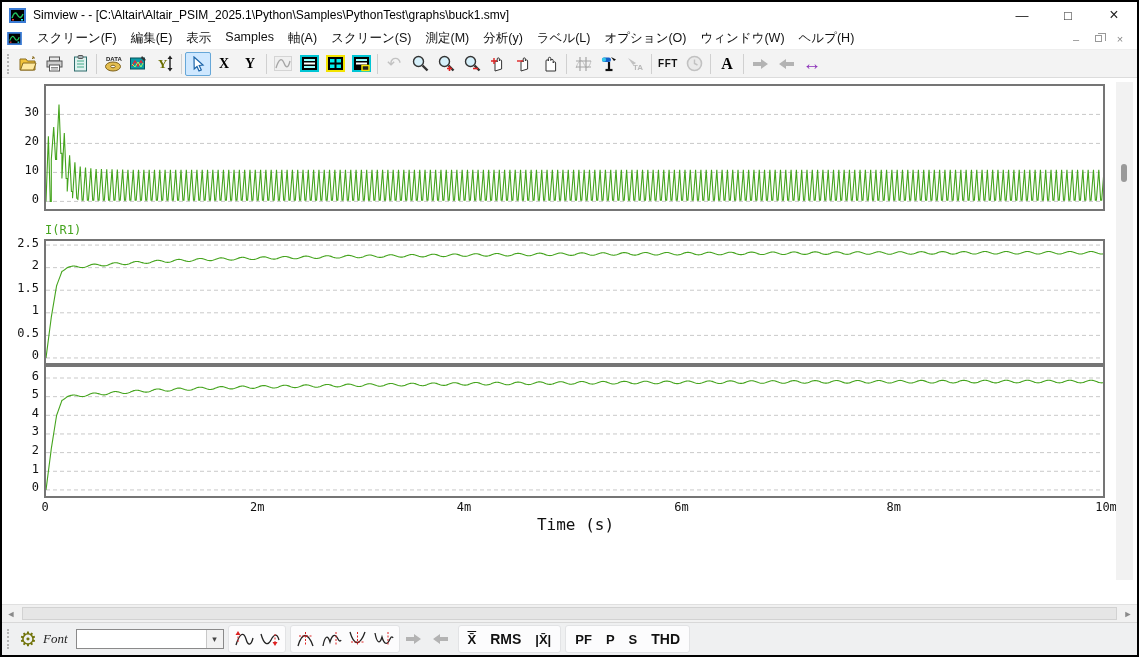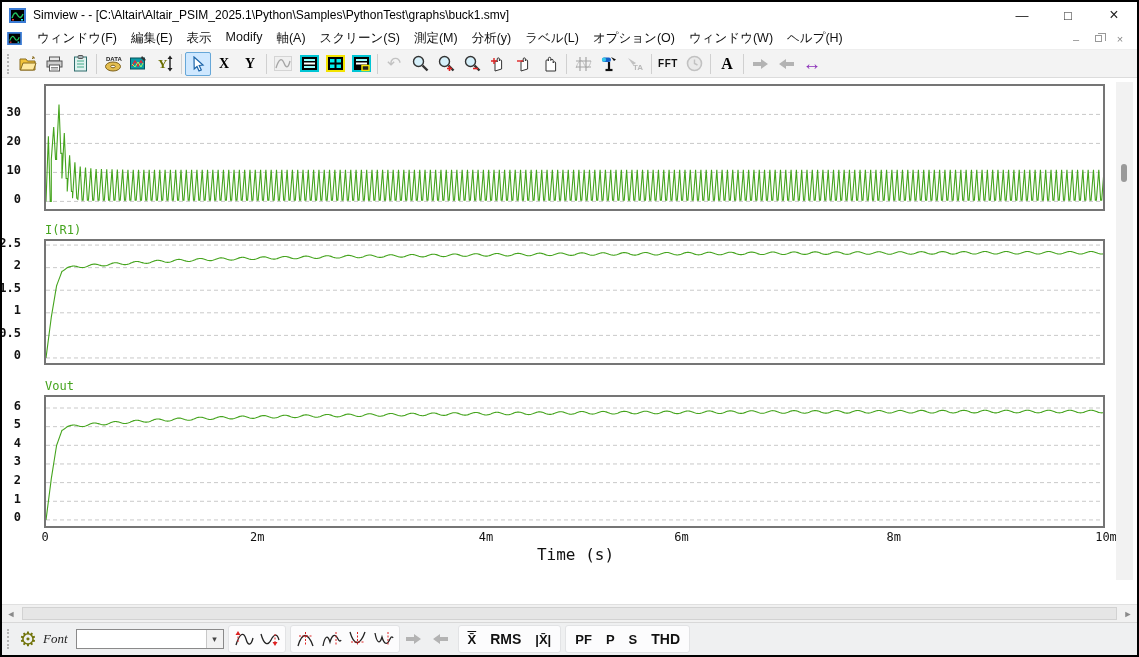--- a/index.html
+++ b/index.html
@@ -32,21 +32,21 @@
   .sep { width:1px; height:20px; background:#d0d0d0; margin:0 3px; }
   .glyph-purple { color:#8b2fb8; font-weight:bold; font-size:19px; }
   .glyph-gray { color:#9a9a9a; font-size:17px; }
   .fft { font-size:10px; font-weight:bold; letter-spacing:.5px; color:#111; }
 
   
   .chartarea { flex:1 1 auto; background:#fff; position:relative; overflow:hidden; padding-top:6px; }
   .plot-title { font-family:"DejaVu Sans Mono", monospace; font-size:12px; margin:0 0 2px 43px; }
   .plot-row { display:flex; margin-left:0; }
   .gutter { width:42px; position:relative; flex:0 0 42px; }
-  .ylab { position:absolute; right:23px; height:13px; line-height:13px; font-family:"DejaVu Sans Mono", monospace; font-size:12px; color:#111;font-weight:bold; }
+  .ylab { position:absolute; right:5px; height:13px; line-height:13px; font-family:"DejaVu Sans Mono", monospace; font-size:12px; color:#111; }
   .plotbox { border:2px solid #757575; background:#fff; }
   .xticks { position:relative; height:14px; margin-left:43px; width:1061px; }
   .xtick { position:absolute; transform:translateX(-50%); font-family:"DejaVu Sans Mono", monospace; font-size:12px; color:#111; top:2px; }
   .xlabel { text-align:center; width:1061px; margin-left:43px; font-family:"DejaVu Sans Mono", monospace; font-size:16px; color:#111; margin-top:3px; }
   .vscroll { position:absolute; top:4px; right:4px; width:17px; height:498px; background:#f2f2f2; }
   .vthumb { position:absolute; left:5px; top:82px; width:6px; height:18px; background:#9a9a9a; border-radius:3px; }
 
   
   .hscroll { height:18px; flex:0 0 18px; background:#f1f1f1; border-top:1px solid #e0e0e0; display:flex; align-items:center; }
   .harrow { width:18px; text-align:center; color:#8a8a8a; font-size:9px; line-height:18px; }
@@ -92,24 +92,24 @@
 
   <div class="menubar">
     <svg class="appicon" viewBox="0 0 17 15">
       <rect x="0" y="0" width="17" height="15" fill="#3a7bd5"></rect>
       <rect x="2" y="2" width="13" height="11" fill="#000"></rect>
       <path d="M3 10 C5 4,7 4,8.5 7 S12 11,14 6" stroke="#22c35e" stroke-width="1.4" fill="none"></path>
       <rect x="3" y="11" width="2" height="1.5" fill="#e33"></rect>
         <rect x="12" y="11" width="2" height="1.5" fill="#2ee"></rect>
     </svg>
     <div id="menus" style="display:flex">
-        <span class="menu-item">ウィンドウ(F)</span>
+        <span class="menu-item">スクリーン(F)</span>
         <span class="menu-item">編集(E)</span>
         <span class="menu-item">表示</span>
-        <span class="menu-item">Modify</span>
+        <span class="menu-item">Samples</span>
         <span class="menu-item">軸(A)</span>
         <span class="menu-item">スクリーン(S)</span>
         <span class="menu-item">測定(M)</span>
         <span class="menu-item">分析(y)</span>
         <span class="menu-item">ラベル(L)</span>
         <span class="menu-item">オプション(O)</span>
         <span class="menu-item">ウィンドウ(W)</span>
         <span class="menu-item">ヘルプ(H)</span>
       </div>
     <div class="mdi-ctrls">
@@ -343,21 +343,20 @@
           <svg width="1061" height="126" class="plotbox">
             <line x1="0" x2="1061" y1="116.96774193548387" y2="116.96774193548387" stroke="#c9c9c9" stroke-dasharray="4 3"></line>
             <line x1="0" x2="1061" y1="94.38709677419355" y2="94.38709677419355" stroke="#c9c9c9" stroke-dasharray="4 3"></line>
             <line x1="0" x2="1061" y1="71.80645161290323" y2="71.80645161290323" stroke="#c9c9c9" stroke-dasharray="4 3"></line>
             <line x1="0" x2="1061" y1="49.225806451612904" y2="49.225806451612904" stroke="#c9c9c9" stroke-dasharray="4 3"></line>
             <line x1="0" x2="1061" y1="26.64516129032258" y2="26.64516129032258" stroke="#c9c9c9" stroke-dasharray="4 3"></line>
             <line x1="0" x2="1061" y1="4.0645161290322545" y2="4.0645161290322545" stroke="#c9c9c9" stroke-dasharray="4 3"></line>
             <polyline points="0.00,116.97 0.76,111.15 1.52,105.33 2.27,99.49 3.03,93.65 3.79,87.80 4.55,81.95 5.30,76.11 6.06,71.57 6.82,67.05 7.58,62.54 8.34,58.05 9.09,53.59 9.85,49.14 10.61,44.71 11.37,42.68 12.13,40.66 12.88,38.64 13.64,36.62 14.40,34.58 15.16,32.52 15.91,30.44 16.67,30.00 17.43,29.53 18.19,29.02 18.95,28.47 19.70,27.89 20.46,27.28 21.22,26.65 21.98,26.39 22.74,26.12 23.49,25.87 24.25,25.63 25.01,25.43 25.77,25.26 26.53,25.14 27.28,25.07 28.04,25.06 28.80,25.11 29.56,25.20 30.31,25.35 31.07,25.53 31.83,25.74 32.59,25.96 33.35,26.16 34.10,26.34 34.86,26.47 35.62,26.56 36.38,26.59 37.13,26.55 37.89,26.46 38.65,26.30 39.41,26.09 40.17,25.82 40.92,25.52 41.68,25.18 42.44,24.84 43.20,24.49 43.96,24.16 44.71,23.86 45.47,23.59 46.23,23.38 46.99,23.22 47.74,23.12 48.50,23.09 49.26,23.12 50.02,23.20 50.78,23.34 51.53,23.52 52.29,23.72 53.05,23.94 53.81,24.17 54.57,24.39 55.32,24.59 56.08,24.74 56.84,24.85 57.60,24.90 58.35,24.88 59.11,24.81 59.87,24.67 60.63,24.47 61.39,24.23 62.14,23.94 62.90,23.63 63.66,23.30 64.42,22.98 65.18,22.66 65.93,22.38 66.69,22.13 67.45,21.94 68.21,21.80 68.97,21.72 69.72,21.71 70.48,21.76 71.24,21.86 72.00,22.02 72.75,22.21 73.51,22.43 74.27,22.67 75.03,22.91 75.79,23.13 76.54,23.32 77.30,23.48 78.06,23.58 78.82,23.63 79.58,23.62 80.33,23.54 81.09,23.40 81.85,23.21 82.61,22.96 83.36,22.68 84.12,22.37 84.88,22.04 85.64,21.71 86.40,21.40 87.15,21.11 87.91,20.87 88.67,20.67 89.43,20.53 90.18,20.46 90.94,20.44 91.70,20.49 92.46,20.60 93.22,20.75 93.97,20.95 94.73,21.17 95.49,21.41 96.25,21.64 97.01,21.86 97.76,22.06 98.52,22.21 99.28,22.32 100.04,22.37 100.80,22.35 101.55,22.28 102.31,22.14 103.07,21.94 103.83,21.70 104.58,21.41 105.34,21.10 106.10,20.77 106.86,20.46 107.62,20.16 108.37,19.89 109.13,19.66 109.89,19.47 110.65,19.35 111.41,19.28 112.16,19.28 112.92,19.34 113.68,19.46 114.44,19.63 115.19,19.84 115.95,20.07 116.71,20.32 117.47,20.57 118.23,20.81 118.98,21.01 119.74,21.18 120.50,21.30 121.26,21.36 122.01,21.36 122.77,21.30 123.53,21.17 124.29,20.99 125.05,20.76 125.80,20.48 126.56,20.18 127.32,19.87 128.08,19.56 128.84,19.26 129.59,18.99 130.35,18.75 131.11,18.57 131.87,18.44 132.63,18.38 133.38,18.38 134.14,18.44 134.90,18.56 135.66,18.73 136.41,18.94 137.17,19.17 137.93,19.42 138.69,19.67 139.45,19.90 140.20,20.11 140.96,20.28 141.72,20.40 142.48,20.46 143.24,20.46 143.99,20.39 144.75,20.27 145.51,20.09 146.27,19.85 147.02,19.58 147.78,19.28 148.54,18.97 149.30,18.65 150.06,18.35 150.81,18.08 151.57,17.85 152.33,17.67 153.09,17.54 153.85,17.48 154.60,17.48 155.36,17.54 156.12,17.66 156.88,17.82 157.63,18.03 158.39,18.27 159.15,18.52 159.91,18.78 160.67,19.03 161.42,19.25 162.18,19.43 162.94,19.56 163.70,19.63 164.46,19.65 165.21,19.59 165.97,19.48 166.73,19.31 167.49,19.09 168.24,18.83 169.00,18.55 169.76,18.25 170.52,17.94 171.28,17.66 172.03,17.40 172.79,17.18 173.55,17.01 174.31,16.90 175.06,16.85 175.82,16.86 176.58,16.93 177.34,17.06 178.10,17.24 178.85,17.46 179.61,17.71 180.37,17.97 181.13,18.24 181.89,18.48 182.64,18.70 183.40,18.89 184.16,19.02 184.92,19.09 185.67,19.10 186.43,19.05 187.19,18.94 187.95,18.77 188.71,18.55 189.46,18.29 190.22,18.00 190.98,17.70 191.74,17.40 192.50,17.12 193.25,16.86 194.01,16.64 194.77,16.47 195.53,16.35 196.28,16.30 197.04,16.32 197.80,16.39 198.56,16.52 199.32,16.70 200.07,16.92 200.83,17.17 201.59,17.43 202.35,17.69 203.11,17.94 203.86,18.16 204.62,18.34 205.38,18.47 206.14,18.55 206.89,18.56 207.65,18.51 208.41,18.40 209.17,18.23 209.93,18.01 210.68,17.75 211.44,17.46 212.20,17.16 212.96,16.87 213.72,16.59 214.47,16.33 215.23,16.12 215.99,15.96 216.75,15.85 217.51,15.81 218.26,15.83 219.02,15.91 219.78,16.04 220.54,16.23 221.29,16.46 222.05,16.71 222.81,16.98 223.57,17.25 224.33,17.50 225.08,17.73 225.84,17.92 226.60,18.06 227.36,18.14 228.12,18.15 228.87,18.11 229.63,18.00 230.39,17.84 231.15,17.63 231.90,17.37 232.66,17.09 233.42,16.80 234.18,16.51 234.94,16.23 235.69,15.97 236.45,15.76 237.21,15.60 237.97,15.49 238.72,15.45 239.48,15.46 240.24,15.54 241.00,15.68 241.76,15.87 242.51,16.10 243.27,16.35 244.03,16.62 244.79,16.89 245.55,17.14 246.30,17.37 247.06,17.56 247.82,17.69 248.58,17.77 249.34,17.79 250.09,17.75 250.85,17.64 251.61,17.48 252.37,17.27 253.12,17.01 253.88,16.73 254.64,16.44 255.40,16.14 256.16,15.86 256.91,15.61 257.67,15.40 258.43,15.23 259.19,15.13 259.94,15.08 260.70,15.10 261.46,15.18 262.22,15.32 262.98,15.51 263.73,15.74 264.49,15.99 265.25,16.26 266.01,16.53 266.77,16.78 267.52,17.01 268.28,17.20 269.04,17.33 269.80,17.41 270.56,17.43 271.31,17.39 272.07,17.28 272.83,17.12 273.59,16.90 274.34,16.65 275.10,16.37 275.86,16.08 276.62,15.78 277.38,15.50 278.13,15.25 278.89,15.04 279.65,14.87 280.41,14.77 281.17,14.72 281.92,14.74 282.68,14.82 283.44,14.96 284.20,15.15 284.95,15.37 285.71,15.63 286.47,15.90 287.23,16.17 287.99,16.42 288.74,16.65 289.50,16.83 290.26,16.97 291.02,17.05 291.78,17.07 292.53,17.03 293.29,16.92 294.05,16.76 294.81,16.54 295.56,16.29 296.32,16.01 297.08,15.72 297.84,15.42 298.60,15.14 299.35,14.89 300.11,14.68 300.87,14.51 301.63,14.41 302.39,14.36 303.14,14.38 303.90,14.46 304.66,14.60 305.42,14.79 306.17,15.01 306.93,15.27 307.69,15.54 308.45,15.80 309.21,16.06 309.96,16.29 310.72,16.47 311.48,16.61 312.24,16.69 313.00,16.71 313.75,16.67 314.51,16.56 315.27,16.40 316.03,16.18 316.78,15.93 317.54,15.65 318.30,15.35 319.06,15.06 319.82,14.79 320.57,14.54 321.33,14.33 322.09,14.17 322.85,14.06 323.61,14.02 324.36,14.04 325.12,14.13 325.88,14.27 326.64,14.46 327.39,14.69 328.15,14.95 328.91,15.22 329.67,15.49 330.43,15.75 331.18,15.98 331.94,16.17 332.70,16.31 333.46,16.39 334.21,16.42 334.97,16.37 335.73,16.27 336.49,16.11 337.25,15.90 338.00,15.65 338.76,15.37 339.52,15.08 340.28,14.79 341.04,14.52 341.79,14.27 342.55,14.06 343.31,13.90 344.07,13.79 344.82,13.75 345.58,13.77 346.34,13.86 347.10,14.00 347.86,14.19 348.61,14.42 349.37,14.68 350.13,14.95 350.89,15.22 351.65,15.48 352.40,15.71 353.16,15.90 353.92,16.04 354.68,16.12 355.44,16.15 356.19,16.10 356.95,16.00 357.71,15.84 358.47,15.63 359.22,15.38 359.98,15.10 360.74,14.81 361.50,14.52 362.26,14.24 363.01,14.00 363.77,13.79 364.53,13.63 365.29,13.52 366.04,13.48 366.80,13.50 367.56,13.59 368.32,13.73 369.08,13.92 369.83,14.15 370.59,14.41 371.35,14.68 372.11,14.95 372.87,15.21 373.62,15.44 374.38,15.63 375.14,15.77 375.90,15.85 376.65,15.87 377.41,15.83 378.17,15.73 378.93,15.57 379.69,15.36 380.44,15.11 381.20,14.83 381.96,14.54 382.72,14.25 383.48,13.97 384.23,13.72 384.99,13.51 385.75,13.35 386.51,13.25 387.26,13.21 388.02,13.23 388.78,13.32 389.54,13.46 390.30,13.65 391.05,13.88 391.81,14.13 392.57,14.41 393.33,14.68 394.09,14.94 394.84,15.17 395.60,15.36 396.36,15.50 397.12,15.58 397.88,15.60 398.63,15.56 399.39,15.46 400.15,15.30 400.91,15.09 401.66,14.84 402.42,14.56 403.18,14.27 403.94,13.98 404.70,13.70 405.45,13.45 406.21,13.24 406.97,13.08 407.73,12.98 408.48,12.94 409.24,12.96 410.00,13.04 410.76,13.19 411.52,13.38 412.27,13.61 413.03,13.86 413.79,14.14 414.55,14.41 415.31,14.66 416.06,14.89 416.82,15.09 417.58,15.23 418.34,15.31 419.10,15.33 419.85,15.29 420.61,15.19 421.37,15.03 422.13,14.82 422.88,14.57 423.64,14.29 424.40,14.00 425.16,13.71 425.92,13.44 426.67,13.19 427.43,12.99 428.19,12.83 428.95,12.73 429.70,12.69 430.46,12.72 431.22,12.80 431.98,12.95 432.74,13.14 433.49,13.37 434.25,13.63 435.01,13.91 435.77,14.18 436.53,14.45 437.28,14.68 438.04,14.87 438.80,15.02 439.56,15.10 440.31,15.13 441.07,15.09 441.83,14.99 442.59,14.83 443.35,14.63 444.10,14.38 444.86,14.11 445.62,13.82 446.38,13.53 447.14,13.26 447.89,13.01 448.65,12.80 449.41,12.65 450.17,12.55 450.93,12.51 451.68,12.53 452.44,12.62 453.20,12.77 453.96,12.96 454.71,13.19 455.47,13.45 456.23,13.73 456.99,14.00 457.75,14.26 458.50,14.50 459.26,14.69 460.02,14.84 460.78,14.92 461.53,14.95 462.29,14.91 463.05,14.81 463.81,14.65 464.57,14.45 465.32,14.20 466.08,13.93 466.84,13.64 467.60,13.35 468.36,13.08 469.11,12.83 469.87,12.62 470.63,12.47 471.39,12.37 472.14,12.33 472.90,12.35 473.66,12.44 474.42,12.59 475.18,12.78 475.93,13.01 476.69,13.27 477.45,13.55 478.21,13.82 478.97,14.08 479.72,14.32 480.48,14.51 481.24,14.66 482.00,14.74 482.75,14.77 483.51,14.73 484.27,14.63 485.03,14.47 485.79,14.27 486.54,14.02 487.30,13.75 488.06,13.46 488.82,13.17 489.58,12.90 490.33,12.65 491.09,12.44 491.85,12.29 492.61,12.19 493.36,12.15 494.12,12.17 494.88,12.26 495.64,12.40 496.40,12.60 497.15,12.83 497.91,13.09 498.67,13.37 499.43,13.64 500.19,13.90 500.94,14.14 501.70,14.33 502.46,14.47 503.22,14.56 503.97,14.59 504.73,14.55 505.49,14.45 506.25,14.29 507.01,14.09 507.76,13.84 508.52,13.57 509.28,13.28 510.04,12.99 510.80,12.72 511.55,12.47 512.31,12.26 513.07,12.11 513.83,12.01 514.59,11.97 515.34,11.99 516.10,12.08 516.86,12.22 517.62,12.42 518.37,12.65 519.13,12.91 519.89,13.19 520.65,13.46 521.41,13.72 522.16,13.96 522.92,14.15 523.68,14.29 524.44,14.38 525.19,14.41 525.95,14.37 526.71,14.27 527.47,14.11 528.23,13.90 528.98,13.66 529.74,13.38 530.50,13.10 531.26,12.81 532.02,12.54 532.77,12.30 533.53,12.10 534.29,11.94 535.05,11.84 535.80,11.81 536.56,11.84 537.32,11.93 538.08,12.08 538.84,12.27 539.59,12.51 540.35,12.77 541.11,13.05 541.87,13.33 542.63,13.59 543.38,13.83 544.14,14.03 544.90,14.17 545.66,14.27 546.41,14.29 547.17,14.26 547.93,14.16 548.69,14.01 549.45,13.80 550.20,13.56 550.96,13.29 551.72,13.01 552.48,12.72 553.24,12.45 553.99,12.21 554.75,12.00 555.51,11.85 556.27,11.75 557.02,11.72 557.78,11.75 558.54,11.84 559.30,11.99 560.06,12.18 560.81,12.42 561.57,12.68 562.33,12.96 563.09,13.24 563.85,13.50 564.60,13.74 565.36,13.94 566.12,14.08 566.88,14.17 567.63,14.20 568.39,14.17 569.15,14.07 569.91,13.92 570.67,13.71 571.42,13.47 572.18,13.20 572.94,12.92 573.70,12.63 574.46,12.36 575.21,12.12 575.97,11.91 576.73,11.76 577.49,11.66 578.25,11.63 579.00,11.66 579.76,11.75 580.52,11.90 581.28,12.09 582.03,12.33 582.79,12.59 583.55,12.87 584.31,13.15 585.07,13.41 585.82,13.65 586.58,13.85 587.34,13.99 588.10,14.08 588.86,14.11 589.61,14.08 590.37,13.98 591.13,13.83 591.89,13.62 592.64,13.38 593.40,13.11 594.16,12.83 594.92,12.54 595.68,12.27 596.43,12.03 597.19,11.82 597.95,11.67 598.71,11.57 599.47,11.54 600.22,11.57 600.98,11.66 601.74,11.80 602.50,12.00 603.25,12.24 604.01,12.50 604.77,12.78 605.53,13.06 606.29,13.32 607.04,13.56 607.80,13.76 608.56,13.90 609.32,13.99 610.08,14.02 610.83,13.99 611.59,13.89 612.35,13.74 613.11,13.53 613.86,13.29 614.62,13.02 615.38,12.74 616.14,12.45 616.90,12.18 617.65,11.94 618.41,11.73 619.17,11.58 619.93,11.48 620.68,11.45 621.44,11.48 622.20,11.57 622.96,11.71 623.72,11.91 624.47,12.15 625.23,12.41 625.99,12.69 626.75,12.97 627.51,13.23 628.26,13.47 629.02,13.67 629.78,13.81 630.54,13.90 631.30,13.93 632.05,13.90 632.81,13.80 633.57,13.65 634.33,13.44 635.08,13.20 635.84,12.93 636.60,12.65 637.36,12.36 638.12,12.09 638.87,11.85 639.63,11.64 640.39,11.49 641.15,11.39 641.91,11.36 642.66,11.39 643.42,11.48 644.18,11.62 644.94,11.82 645.69,12.06 646.45,12.32 647.21,12.60 647.97,12.88 648.73,13.14 649.48,13.38 650.24,13.58 651.00,13.72 651.76,13.81 652.51,13.84 653.27,13.81 654.03,13.71 654.79,13.56 655.55,13.35 656.30,13.11 657.06,12.84 657.82,12.55 658.58,12.27 659.34,12.00 660.09,11.76 660.85,11.55 661.61,11.40 662.37,11.30 663.13,11.27 663.88,11.30 664.64,11.39 665.40,11.53 666.16,11.73 666.91,11.97 667.67,12.23 668.43,12.51 669.19,12.79 669.95,13.05 670.70,13.29 671.46,13.49 672.22,13.63 672.98,13.72 673.74,13.75 674.49,13.72 675.25,13.62 676.01,13.47 676.77,13.26 677.52,13.02 678.28,12.75 679.04,12.46 679.80,12.18 680.56,11.91 681.31,11.67 682.07,11.46 682.83,11.31 683.59,11.21 684.34,11.18 685.10,11.21 685.86,11.30 686.62,11.44 687.38,11.64 688.13,11.88 688.89,12.14 689.65,12.42 690.41,12.70 691.17,12.96 691.92,13.20 692.68,13.40 693.44,13.54 694.20,13.63 694.96,13.66 695.71,13.63 696.47,13.53 697.23,13.38 697.99,13.17 698.74,12.93 699.50,12.66 700.26,12.37 701.02,12.09 701.78,11.82 702.53,11.58 703.29,11.37 704.05,11.22 704.81,11.12 705.57,11.09 706.32,11.12 707.08,11.21 707.84,11.35 708.60,11.55 709.35,11.79 710.11,12.05 710.87,12.33 711.63,12.61 712.39,12.87 713.14,13.11 713.90,13.30 714.66,13.45 715.42,13.54 716.18,13.57 716.93,13.54 717.69,13.44 718.45,13.29 719.21,13.08 719.96,12.84 720.72,12.57 721.48,12.28 722.24,12.00 723.00,11.73 723.75,11.49 724.51,11.28 725.27,11.13 726.03,11.03 726.79,11.00 727.54,11.03 728.30,11.12 729.06,11.26 729.82,11.46 730.57,11.70 731.33,11.96 732.09,12.24 732.85,12.52 733.61,12.78 734.36,13.02 735.12,13.21 735.88,13.36 736.64,13.45 737.40,13.48 738.15,13.45 738.91,13.35 739.67,13.20 740.43,12.99 741.18,12.75 741.94,12.48 742.70,12.19 743.46,11.91 744.22,11.64 744.97,11.40 745.73,11.20 746.49,11.05 747.25,10.95 748.01,10.92 748.76,10.95 749.52,11.04 750.28,11.19 751.04,11.39 751.79,11.63 752.55,11.89 753.31,12.17 754.07,12.45 754.83,12.72 755.58,12.95 756.34,13.15 757.10,13.30 757.86,13.39 758.62,13.42 759.37,13.39 760.13,13.30 760.89,13.14 761.65,12.94 762.40,12.70 763.16,12.43 763.92,12.15 764.68,11.87 765.44,11.60 766.19,11.36 766.95,11.15 767.71,11.00 768.47,10.91 769.23,10.87 769.98,10.90 770.74,10.99 771.50,11.14 772.26,11.34 773.01,11.58 773.77,11.85 774.53,12.13 775.29,12.41 776.05,12.67 776.80,12.91 777.56,13.11 778.32,13.26 779.08,13.35 779.84,13.38 780.59,13.35 781.35,13.25 782.11,13.10 782.87,12.90 783.62,12.66 784.38,12.39 785.14,12.10 785.90,11.82 786.66,11.55 787.41,11.31 788.17,11.11 788.93,10.96 789.69,10.86 790.45,10.83 791.20,10.86 791.96,10.95 792.72,11.10 793.48,11.30 794.23,11.54 794.99,11.80 795.75,12.08 796.51,12.36 797.27,12.63 798.02,12.86 798.78,13.06 799.54,13.21 800.30,13.30 801.05,13.33 801.81,13.30 802.57,13.21 803.33,13.05 804.09,12.85 804.84,12.61 805.60,12.34 806.36,12.06 807.12,11.78 807.88,11.51 808.63,11.26 809.39,11.06 810.15,10.91 810.91,10.82 811.66,10.78 812.42,10.81 813.18,10.90 813.94,11.05 814.70,11.25 815.45,11.49 816.21,11.76 816.97,12.04 817.73,12.32 818.49,12.58 819.24,12.82 820.00,13.02 820.76,13.17 821.52,13.26 822.27,13.29 823.03,13.26 823.79,13.16 824.55,13.01 825.31,12.81 826.06,12.56 826.82,12.30 827.58,12.01 828.34,11.73 829.10,11.46 829.85,11.22 830.61,11.02 831.37,10.87 832.13,10.77 832.88,10.74 833.64,10.77 834.40,10.86 835.16,11.01 835.92,11.21 836.67,11.44 837.43,11.71 838.19,11.99 838.95,12.27 839.71,12.54 840.46,12.77 841.22,12.97 841.98,13.12 842.74,13.21 843.50,13.24 844.25,13.21 845.01,13.12 845.77,12.96 846.53,12.76 847.28,12.52 848.04,12.25 848.80,11.97 849.56,11.68 850.32,11.42 851.07,11.17 851.83,10.97 852.59,10.82 853.35,10.73 854.10,10.69 854.86,10.72 855.62,10.81 856.38,10.96 857.14,11.16 857.89,11.40 858.65,11.67 859.41,11.95 860.17,12.22 860.93,12.49 861.68,12.73 862.44,12.93 863.20,13.08 863.96,13.17 864.71,13.20 865.47,13.17 866.23,13.07 866.99,12.92 867.75,12.72 868.50,12.47 869.26,12.21 870.02,11.92 870.78,11.64 871.54,11.37 872.29,11.13 873.05,10.93 873.81,10.78 874.57,10.68 875.33,10.65 876.08,10.68 876.84,10.77 877.60,10.92 878.36,11.12 879.11,11.35 879.87,11.62 880.63,11.90 881.39,12.18 882.15,12.45 882.90,12.68 883.66,12.88 884.42,13.03 885.18,13.12 885.93,13.15 886.69,13.12 887.45,13.02 888.21,12.87 888.97,12.67 889.72,12.43 890.48,12.16 891.24,11.88 892.00,11.59 892.76,11.33 893.51,11.08 894.27,10.88 895.03,10.73 895.79,10.63 896.55,10.60 897.30,10.63 898.06,10.72 898.82,10.87 899.58,11.07 900.33,11.31 901.09,11.58 901.85,11.85 902.61,12.13 903.37,12.40 904.12,12.64 904.88,12.84 905.64,12.99 906.40,13.08 907.15,13.11 907.91,13.07 908.67,12.98 909.43,12.83 910.19,12.63 910.94,12.38 911.70,12.12 912.46,11.83 913.22,11.55 913.98,11.28 914.73,11.04 915.49,10.84 916.25,10.68 917.01,10.59 917.76,10.56 918.52,10.59 919.28,10.68 920.04,10.83 920.80,11.03 921.55,11.26 922.31,11.53 923.07,11.81 923.83,12.09 924.59,12.36 925.34,12.59 926.10,12.79 926.86,12.94 927.62,13.03 928.38,13.06 929.13,13.03 929.89,12.93 930.65,12.78 931.41,12.58 932.16,12.34 932.92,12.07 933.68,11.79 934.44,11.50 935.20,11.24 935.95,10.99 936.71,10.79 937.47,10.64 938.23,10.54 938.99,10.51 939.74,10.54 940.50,10.63 941.26,10.78 942.02,10.98 942.77,11.22 943.53,11.48 944.29,11.76 945.05,12.04 945.81,12.31 946.56,12.55 947.32,12.75 948.08,12.90 948.84,12.99 949.60,13.02 950.35,12.98 951.11,12.89 951.87,12.74 952.63,12.54 953.38,12.29 954.14,12.02 954.90,11.74 955.66,11.46 956.42,11.19 957.17,10.95 957.93,10.75 958.69,10.60 959.45,10.51 960.21,10.48 960.96,10.51 961.72,10.60 962.48,10.75 963.24,10.95 963.99,11.19 964.75,11.46 965.51,11.74 966.27,12.02 967.03,12.29 967.78,12.53 968.54,12.73 969.30,12.88 970.06,12.97 970.82,13.01 971.57,12.97 972.33,12.88 973.09,12.73 973.85,12.53 974.60,12.29 975.36,12.02 976.12,11.74 976.88,11.46 977.64,11.19 978.39,10.95 979.15,10.75 979.91,10.60 980.67,10.51 981.43,10.48 982.18,10.51 982.94,10.60 983.70,10.75 984.46,10.95 985.21,11.19 985.97,11.46 986.73,11.74 987.49,12.02 988.25,12.29 989.00,12.53 989.76,12.73 990.52,12.88 991.28,12.97 992.04,13.01 992.79,12.97 993.55,12.88 994.31,12.73 995.07,12.53 995.82,12.29 996.58,12.02 997.34,11.74 998.10,11.46 998.86,11.19 999.61,10.95 1000.37,10.75 1001.13,10.60 1001.89,10.51 1002.64,10.48 1003.40,10.51 1004.16,10.60 1004.92,10.75 1005.68,10.95 1006.43,11.19 1007.19,11.46 1007.95,11.74 1008.71,12.02 1009.47,12.29 1010.22,12.53 1010.98,12.73 1011.74,12.88 1012.50,12.97 1013.26,13.01 1014.01,12.97 1014.77,12.88 1015.53,12.73 1016.29,12.53 1017.04,12.29 1017.80,12.02 1018.56,11.74 1019.32,11.46 1020.08,11.19 1020.83,10.95 1021.59,10.75 1022.35,10.60 1023.11,10.51 1023.87,10.48 1024.62,10.51 1025.38,10.60 1026.14,10.75 1026.90,10.95 1027.65,11.19 1028.41,11.46 1029.17,11.74 1029.93,12.02 1030.69,12.29 1031.44,12.53 1032.20,12.73 1032.96,12.88 1033.72,12.97 1034.47,13.01 1035.23,12.97 1035.99,12.88 1036.75,12.73 1037.51,12.53 1038.26,12.29 1039.02,12.02 1039.78,11.74 1040.54,11.46 1041.30,11.19 1042.05,10.95 1042.81,10.75 1043.57,10.60 1044.33,10.51 1045.09,10.48 1045.84,10.51 1046.60,10.60 1047.36,10.75 1048.12,10.95 1048.87,11.19 1049.63,11.46 1050.39,11.74 1051.15,12.02 1051.91,12.29 1052.66,12.53 1053.42,12.73 1054.18,12.88 1054.94,12.97 1055.69,13.01 1056.45,12.97 1057.21,12.88 1057.97,12.73 1058.73,12.53 1059.48,12.29 1060.24,12.02 1061.00,11.74" fill="none" stroke="#45a41e" stroke-width="1.1"></polyline>
           </svg>
         </div>
-        <div class="plot-title" style="color: rgb(69, 164, 30); margin-top: 14px;">Vout</div>
         <div class="plot-row">
           <div class="gutter">
             <div class="ylab" style="top: 116.427px;">0</div>
             <div class="ylab" style="top: 97.7735px;">1</div>
             <div class="ylab" style="top: 79.1199px;">2</div>
             <div class="ylab" style="top: 60.4663px;">3</div>
             <div class="ylab" style="top: 41.8128px;">4</div>
             <div class="ylab" style="top: 23.1592px;">5</div>
             <div class="ylab" style="top: 4.50561px;">6</div>
           </div>
@@ -369,21 +368,21 @@
             <line x1="0" x2="1061" y1="48.31276297335203" y2="48.31276297335203" stroke="#c9c9c9" stroke-dasharray="4 3"></line>
             <line x1="0" x2="1061" y1="29.65918653576437" y2="29.65918653576437" stroke="#c9c9c9" stroke-dasharray="4 3"></line>
             <line x1="0" x2="1061" y1="11.005610098176714" y2="11.005610098176714" stroke="#c9c9c9" stroke-dasharray="4 3"></line>
             <polyline points="0.00,122.93 0.76,117.06 1.52,111.17 2.27,105.28 3.03,99.38 3.79,93.47 4.55,87.57 5.30,81.67 6.06,76.85 6.82,72.04 7.58,67.26 8.34,62.49 9.09,57.74 9.85,53.02 10.61,48.31 11.37,46.20 12.13,44.11 12.88,42.01 13.64,39.90 14.40,37.79 15.16,35.65 15.91,33.48 16.67,33.04 17.43,32.57 18.19,32.05 18.95,31.50 19.70,30.92 20.46,30.30 21.22,29.66 21.98,29.39 22.74,29.12 23.49,28.86 24.25,28.61 25.01,28.40 25.77,28.23 26.53,28.10 27.28,28.04 28.04,28.02 28.80,28.07 29.56,28.17 30.31,28.32 31.07,28.51 31.83,28.73 32.59,28.95 33.35,29.16 34.10,29.34 34.86,29.48 35.62,29.57 36.38,29.60 37.13,29.57 37.89,29.47 38.65,29.30 39.41,29.08 40.17,28.81 40.92,28.49 41.68,28.15 42.44,27.79 43.20,27.44 43.96,27.09 44.71,26.78 45.47,26.51 46.23,26.28 46.99,26.12 47.74,26.02 48.50,25.99 49.26,26.02 50.02,26.11 50.78,26.25 51.53,26.43 52.29,26.64 53.05,26.86 53.81,27.10 54.57,27.33 55.32,27.53 56.08,27.69 56.84,27.80 57.60,27.85 58.35,27.83 59.11,27.75 59.87,27.61 60.63,27.40 61.39,27.15 62.14,26.85 62.90,26.53 63.66,26.19 64.42,25.85 65.18,25.53 65.93,25.23 66.69,24.98 67.45,24.77 68.21,24.63 68.97,24.55 69.72,24.53 70.48,24.58 71.24,24.69 72.00,24.85 72.75,25.05 73.51,25.28 74.27,25.52 75.03,25.76 75.79,25.99 76.54,26.19 77.30,26.35 78.06,26.45 78.82,26.50 79.58,26.49 80.33,26.41 81.09,26.26 81.85,26.06 82.61,25.80 83.36,25.51 84.12,25.19 84.88,24.85 85.64,24.51 86.40,24.18 87.15,23.89 87.91,23.63 88.67,23.43 89.43,23.29 90.18,23.21 90.94,23.19 91.70,23.24 92.46,23.35 93.22,23.50 93.97,23.70 94.73,23.93 95.49,24.18 96.25,24.42 97.01,24.65 97.76,24.85 98.52,25.00 99.28,25.11 100.04,25.16 100.80,25.15 101.55,25.06 102.31,24.92 103.07,24.72 103.83,24.46 104.58,24.17 105.34,23.84 106.10,23.50 106.86,23.18 107.62,22.87 108.37,22.59 109.13,22.35 109.89,22.17 110.65,22.04 111.41,21.97 112.16,21.97 112.92,22.04 113.68,22.16 114.44,22.34 115.19,22.55 115.95,22.80 116.71,23.06 117.47,23.31 118.23,23.56 118.98,23.77 119.74,23.95 120.50,24.07 121.26,24.14 122.01,24.14 122.77,24.07 123.53,23.94 124.29,23.76 125.05,23.52 125.80,23.24 126.56,22.93 127.32,22.61 128.08,22.29 128.84,21.98 129.59,21.70 130.35,21.46 131.11,21.27 131.87,21.14 132.63,21.08 133.38,21.08 134.14,21.14 134.90,21.27 135.66,21.44 136.41,21.66 137.17,21.90 137.93,22.16 138.69,22.42 139.45,22.66 140.20,22.88 140.96,23.05 141.72,23.18 142.48,23.24 143.24,23.24 143.99,23.18 144.75,23.05 145.51,22.86 146.27,22.62 147.02,22.34 147.78,22.04 148.54,21.71 149.30,21.39 150.06,21.08 150.81,20.80 151.57,20.56 152.33,20.38 153.09,20.25 153.85,20.18 154.60,20.18 155.36,20.25 156.12,20.37 156.88,20.55 157.63,20.76 158.39,21.01 159.15,21.27 159.91,21.54 160.67,21.79 161.42,22.02 162.18,22.21 162.94,22.35 163.70,22.43 164.46,22.44 165.21,22.39 165.97,22.27 166.73,22.10 167.49,21.87 168.24,21.61 169.00,21.31 169.76,21.00 170.52,20.69 171.28,20.40 172.03,20.13 172.79,19.91 173.55,19.73 174.31,19.62 175.06,19.57 175.82,19.58 176.58,19.66 177.34,19.80 178.10,19.98 178.85,20.21 179.61,20.47 180.37,20.74 181.13,21.01 181.89,21.27 182.64,21.50 183.40,21.69 184.16,21.83 184.92,21.90 185.67,21.92 186.43,21.87 187.19,21.75 187.95,21.58 188.71,21.35 189.46,21.09 190.22,20.79 190.98,20.48 191.74,20.17 192.50,19.88 193.25,19.61 194.01,19.39 194.77,19.21 195.53,19.10 196.28,19.05 197.04,19.06 197.80,19.14 198.56,19.27 199.32,19.46 200.07,19.69 200.83,19.95 201.59,20.22 202.35,20.49 203.11,20.75 203.86,20.98 204.62,21.17 205.38,21.30 206.14,21.38 206.89,21.40 207.65,21.34 208.41,21.23 209.17,21.05 209.93,20.83 210.68,20.56 211.44,20.27 212.20,19.96 212.96,19.66 213.72,19.37 214.47,19.11 215.23,18.89 215.99,18.72 216.75,18.61 217.51,18.56 218.26,18.58 219.02,18.66 219.78,18.81 220.54,19.00 221.29,19.23 222.05,19.50 222.81,19.77 223.57,20.05 224.33,20.31 225.08,20.55 225.84,20.74 226.60,20.88 227.36,20.97 228.12,20.99 228.87,20.94 229.63,20.83 230.39,20.66 231.15,20.44 231.90,20.18 232.66,19.89 233.42,19.59 234.18,19.28 234.94,18.99 235.69,18.73 236.45,18.51 237.21,18.34 237.97,18.23 238.72,18.19 239.48,18.21 240.24,18.29 241.00,18.43 241.76,18.63 242.51,18.86 243.27,19.12 244.03,19.40 244.79,19.68 245.55,19.94 246.30,20.17 247.06,20.37 247.82,20.51 248.58,20.59 249.34,20.61 250.09,20.57 250.85,20.46 251.61,20.29 252.37,20.07 253.12,19.81 253.88,19.52 254.64,19.21 255.40,18.91 256.16,18.62 256.91,18.36 257.67,18.14 258.43,17.97 259.19,17.86 259.94,17.81 260.70,17.83 261.46,17.92 262.22,18.06 262.98,18.25 263.73,18.49 264.49,18.75 265.25,19.03 266.01,19.30 266.77,19.57 267.52,19.80 268.28,19.99 269.04,20.14 269.80,20.22 270.56,20.24 271.31,20.19 272.07,20.08 272.83,19.91 273.59,19.69 274.34,19.43 275.10,19.14 275.86,18.84 276.62,18.54 277.38,18.25 278.13,17.99 278.89,17.77 279.65,17.60 280.41,17.49 281.17,17.44 281.92,17.46 282.68,17.54 283.44,17.69 284.20,17.88 284.95,18.11 285.71,18.38 286.47,18.65 287.23,18.93 287.99,19.19 288.74,19.43 289.50,19.62 290.26,19.76 291.02,19.85 291.78,19.87 292.53,19.82 293.29,19.71 294.05,19.54 294.81,19.32 295.56,19.06 296.32,18.77 297.08,18.47 297.84,18.16 298.60,17.87 299.35,17.61 300.11,17.39 300.87,17.22 301.63,17.11 302.39,17.07 303.14,17.09 303.90,17.17 304.66,17.31 305.42,17.51 306.17,17.74 306.93,18.00 307.69,18.28 308.45,18.56 309.21,18.82 309.96,19.05 310.72,19.25 311.48,19.39 312.24,19.47 313.00,19.49 313.75,19.45 314.51,19.34 315.27,19.17 316.03,18.95 316.78,18.69 317.54,18.40 318.30,18.09 319.06,17.79 319.82,17.51 320.57,17.25 321.33,17.04 322.09,16.87 322.85,16.76 323.61,16.72 324.36,16.75 325.12,16.83 325.88,16.98 326.64,17.18 327.39,17.42 328.15,17.68 328.91,17.96 329.67,18.24 330.43,18.51 331.18,18.75 331.94,18.95 332.70,19.09 333.46,19.18 334.21,19.20 334.97,19.16 335.73,19.06 336.49,18.89 337.25,18.67 338.00,18.42 338.76,18.13 339.52,17.83 340.28,17.53 341.04,17.25 341.79,16.99 342.55,16.77 343.31,16.61 344.07,16.50 344.82,16.46 345.58,16.49 346.34,16.57 347.10,16.72 347.86,16.92 348.61,17.15 349.37,17.42 350.13,17.70 350.89,17.98 351.65,18.25 352.40,18.49 353.16,18.69 353.92,18.83 354.68,18.92 355.44,18.94 356.19,18.90 356.95,18.79 357.71,18.63 358.47,18.41 359.22,18.16 359.98,17.87 360.74,17.57 361.50,17.27 362.26,16.99 363.01,16.73 363.77,16.51 364.53,16.35 365.29,16.24 366.04,16.20 366.80,16.22 367.56,16.31 368.32,16.46 369.08,16.65 369.83,16.89 370.59,17.16 371.35,17.44 372.11,17.72 372.87,17.99 373.62,18.23 374.38,18.42 375.14,18.57 375.90,18.66 376.65,18.68 377.41,18.64 378.17,18.53 378.93,18.37 379.69,18.15 380.44,17.90 381.20,17.61 381.96,17.31 382.72,17.01 383.48,16.73 384.23,16.47 384.99,16.25 385.75,16.09 386.51,15.98 387.26,15.94 388.02,15.96 388.78,16.05 389.54,16.20 390.30,16.39 391.05,16.63 391.81,16.90 392.57,17.18 393.33,17.46 394.09,17.73 394.84,17.97 395.60,18.16 396.36,18.31 397.12,18.40 397.88,18.42 398.63,18.38 399.39,18.27 400.15,18.11 400.91,17.89 401.66,17.63 402.42,17.35 403.18,17.05 403.94,16.75 404.70,16.46 405.45,16.21 406.21,15.99 406.97,15.83 407.73,15.72 408.48,15.68 409.24,15.70 410.00,15.79 410.76,15.94 411.52,16.13 412.27,16.37 413.03,16.64 413.79,16.92 414.55,17.20 415.31,17.47 416.06,17.70 416.82,17.90 417.58,18.05 418.34,18.14 419.10,18.16 419.85,18.12 420.61,18.01 421.37,17.85 422.13,17.63 422.88,17.37 423.64,17.09 424.40,16.79 425.16,16.49 425.92,16.21 426.67,15.95 427.43,15.74 428.19,15.58 428.95,15.48 429.70,15.44 430.46,15.46 431.22,15.55 431.98,15.70 432.74,15.90 433.49,16.14 434.25,16.41 435.01,16.69 435.77,16.98 436.53,17.25 437.28,17.49 438.04,17.69 438.80,17.84 439.56,17.93 440.31,17.95 441.07,17.91 441.83,17.81 442.59,17.65 443.35,17.44 444.10,17.18 444.86,16.90 445.62,16.60 446.38,16.30 447.14,16.02 447.89,15.77 448.65,15.55 449.41,15.39 450.17,15.29 450.93,15.25 451.68,15.28 452.44,15.37 453.20,15.51 453.96,15.71 454.71,15.96 455.47,16.22 456.23,16.51 456.99,16.79 457.75,17.06 458.50,17.30 459.26,17.50 460.02,17.65 460.78,17.74 461.53,17.77 462.29,17.73 463.05,17.62 463.81,17.46 464.57,17.25 465.32,17.00 466.08,16.71 466.84,16.42 467.60,16.12 468.36,15.84 469.11,15.58 469.87,15.37 470.63,15.21 471.39,15.10 472.14,15.06 472.90,15.09 473.66,15.18 474.42,15.33 475.18,15.53 475.93,15.77 476.69,16.04 477.45,16.32 478.21,16.61 478.97,16.88 479.72,17.12 480.48,17.32 481.24,17.47 482.00,17.55 482.75,17.58 483.51,17.54 484.27,17.44 485.03,17.28 485.79,17.06 486.54,16.81 487.30,16.53 488.06,16.23 488.82,15.93 489.58,15.65 490.33,15.39 491.09,15.18 491.85,15.02 492.61,14.92 493.36,14.88 494.12,14.90 494.88,14.99 495.64,15.14 496.40,15.34 497.15,15.58 497.91,15.85 498.67,16.14 499.43,16.42 500.19,16.69 500.94,16.93 501.70,17.13 502.46,17.28 503.22,17.37 503.97,17.39 504.73,17.36 505.49,17.25 506.25,17.09 507.01,16.88 507.76,16.62 508.52,16.34 509.28,16.04 510.04,15.74 510.80,15.46 511.55,15.21 512.31,14.99 513.07,14.83 513.83,14.73 514.59,14.69 515.34,14.72 516.10,14.81 516.86,14.95 517.62,15.15 518.37,15.40 519.13,15.66 519.89,15.95 520.65,16.23 521.41,16.50 522.16,16.74 522.92,16.94 523.68,17.09 524.44,17.18 525.19,17.21 525.95,17.17 526.71,17.07 527.47,16.90 528.23,16.69 528.98,16.44 529.74,16.15 530.50,15.86 531.26,15.56 532.02,15.28 532.77,15.03 533.53,14.82 534.29,14.66 535.05,14.56 535.80,14.52 536.56,14.55 537.32,14.64 538.08,14.79 538.84,15.00 539.59,15.24 540.35,15.51 541.11,15.80 541.87,16.09 542.63,16.36 543.38,16.60 544.14,16.80 544.90,16.96 545.66,17.05 546.41,17.08 547.17,17.04 547.93,16.94 548.69,16.78 549.45,16.57 550.20,16.32 550.96,16.04 551.72,15.74 552.48,15.45 553.24,15.17 553.99,14.92 554.75,14.71 555.51,14.55 556.27,14.45 557.02,14.41 557.78,14.44 558.54,14.53 559.30,14.68 560.06,14.89 560.81,15.13 561.57,15.40 562.33,15.69 563.09,15.97 563.85,16.25 564.60,16.49 565.36,16.69 566.12,16.84 566.88,16.94 567.63,16.97 568.39,16.93 569.15,16.83 569.91,16.67 570.67,16.46 571.42,16.21 572.18,15.93 572.94,15.63 573.70,15.34 574.46,15.06 575.21,14.81 575.97,14.59 576.73,14.44 577.49,14.33 578.25,14.30 579.00,14.33 579.76,14.42 580.52,14.57 581.28,14.77 582.03,15.02 582.79,15.29 583.55,15.58 584.31,15.86 585.07,16.13 585.82,16.38 586.58,16.58 587.34,16.73 588.10,16.82 588.86,16.85 589.61,16.82 590.37,16.72 591.13,16.56 591.89,16.35 592.64,16.09 593.40,15.81 594.16,15.52 594.92,15.23 595.68,14.95 596.43,14.69 597.19,14.48 597.95,14.32 598.71,14.22 599.47,14.19 600.22,14.21 600.98,14.31 601.74,14.46 602.50,14.66 603.25,14.91 604.01,15.18 604.77,15.46 605.53,15.75 606.29,16.02 607.04,16.27 607.80,16.47 608.56,16.62 609.32,16.71 610.08,16.74 610.83,16.70 611.59,16.60 612.35,16.44 613.11,16.23 613.86,15.98 614.62,15.70 615.38,15.41 616.14,15.11 616.90,14.83 617.65,14.58 618.41,14.37 619.17,14.21 619.93,14.11 620.68,14.07 621.44,14.10 622.20,14.20 622.96,14.35 623.72,14.55 624.47,14.79 625.23,15.07 625.99,15.35 626.75,15.64 627.51,15.91 628.26,16.15 629.02,16.36 629.78,16.51 630.54,16.60 631.30,16.63 632.05,16.59 632.81,16.49 633.57,16.33 634.33,16.12 635.08,15.87 635.84,15.59 636.60,15.30 637.36,15.00 638.12,14.72 638.87,14.47 639.63,14.26 640.39,14.11 641.15,14.01 641.91,13.97 642.66,14.00 643.42,14.10 644.18,14.25 644.94,14.45 645.69,14.70 646.45,14.97 647.21,15.26 647.97,15.55 648.73,15.82 649.48,16.06 650.24,16.27 651.00,16.42 651.76,16.52 652.51,16.55 653.27,16.51 654.03,16.41 654.79,16.25 655.55,16.04 656.30,15.79 657.06,15.51 657.82,15.22 658.58,14.93 659.34,14.65 660.09,14.40 660.85,14.19 661.61,14.03 662.37,13.93 663.13,13.90 663.88,13.93 664.64,14.02 665.40,14.17 666.16,14.38 666.91,14.62 667.67,14.90 668.43,15.18 669.19,15.47 669.95,15.75 670.70,15.99 671.46,16.19 672.22,16.35 672.98,16.44 673.74,16.47 674.49,16.44 675.25,16.34 676.01,16.18 676.77,15.97 677.52,15.72 678.28,15.44 679.04,15.15 679.80,14.85 680.56,14.57 681.31,14.32 682.07,14.12 682.83,13.96 683.59,13.86 684.34,13.82 685.10,13.85 685.86,13.95 686.62,14.10 687.38,14.30 688.13,14.55 688.89,14.82 689.65,15.11 690.41,15.40 691.17,15.67 691.92,15.92 692.68,16.12 693.44,16.27 694.20,16.37 694.96,16.40 695.71,16.36 696.47,16.26 697.23,16.10 697.99,15.89 698.74,15.64 699.50,15.37 700.26,15.07 701.02,14.78 701.78,14.50 702.53,14.25 703.29,14.04 704.05,13.88 704.81,13.78 705.57,13.75 706.32,13.78 707.08,13.87 707.84,14.02 708.60,14.23 709.35,14.47 710.11,14.75 710.87,15.03 711.63,15.32 712.39,15.60 713.14,15.84 713.90,16.05 714.66,16.20 715.42,16.29 716.18,16.32 716.93,16.29 717.69,16.19 718.45,16.03 719.21,15.82 719.96,15.57 720.72,15.29 721.48,15.00 722.24,14.70 723.00,14.43 723.75,14.18 724.51,13.97 725.27,13.81 726.03,13.71 726.79,13.67 727.54,13.70 728.30,13.80 729.06,13.95 729.82,14.15 730.57,14.40 731.33,14.67 732.09,14.96 732.85,15.25 733.61,15.52 734.36,15.77 735.12,15.97 735.88,16.12 736.64,16.22 737.40,16.25 738.15,16.21 738.91,16.11 739.67,15.95 740.43,15.74 741.18,15.49 741.94,15.22 742.70,14.92 743.46,14.63 744.22,14.35 744.97,14.10 745.73,13.90 746.49,13.74 747.25,13.64 748.01,13.61 748.76,13.64 749.52,13.73 750.28,13.89 751.04,14.09 751.79,14.34 752.55,14.61 753.31,14.90 754.07,15.19 754.83,15.47 755.58,15.71 756.34,15.92 757.10,16.07 757.86,16.17 758.62,16.20 759.37,16.17 760.13,16.07 760.89,15.91 761.65,15.70 762.40,15.45 763.16,15.18 763.92,14.89 764.68,14.59 765.44,14.32 766.19,14.07 766.95,13.86 767.71,13.70 768.47,13.60 769.23,13.57 769.98,13.60 770.74,13.70 771.50,13.85 772.26,14.06 773.01,14.30 773.77,14.58 774.53,14.87 775.29,15.16 776.05,15.43 776.80,15.68 777.56,15.88 778.32,16.04 779.08,16.13 779.84,16.16 780.59,16.13 781.35,16.03 782.11,15.87 782.87,15.67 783.62,15.42 784.38,15.14 785.14,14.85 785.90,14.56 786.66,14.28 787.41,14.03 788.17,13.82 788.93,13.67 789.69,13.57 790.45,13.53 791.20,13.56 791.96,13.66 792.72,13.81 793.48,14.02 794.23,14.27 794.99,14.54 795.75,14.83 796.51,15.12 797.27,15.39 798.02,15.64 798.78,15.85 799.54,16.00 800.30,16.09 801.05,16.13 801.81,16.09 802.57,15.99 803.33,15.84 804.09,15.63 804.84,15.38 805.60,15.10 806.36,14.81 807.12,14.52 807.88,14.24 808.63,13.99 809.39,13.78 810.15,13.63 810.91,13.53 811.66,13.50 812.42,13.53 813.18,13.62 813.94,13.78 814.70,13.98 815.45,14.23 816.21,14.50 816.97,14.79 817.73,15.08 818.49,15.36 819.24,15.60 820.00,15.81 820.76,15.96 821.52,16.06 822.27,16.09 823.03,16.05 823.79,15.96 824.55,15.80 825.31,15.59 826.06,15.34 826.82,15.07 827.58,14.77 828.34,14.48 829.10,14.20 829.85,13.96 830.61,13.75 831.37,13.59 832.13,13.49 832.88,13.46 833.64,13.49 834.40,13.59 835.16,13.74 835.92,13.94 836.67,14.19 837.43,14.47 838.19,14.75 838.95,15.04 839.71,15.32 840.46,15.57 841.22,15.77 841.98,15.92 842.74,16.02 843.50,16.05 844.25,16.02 845.01,15.92 845.77,15.76 846.53,15.55 847.28,15.31 848.04,15.03 848.80,14.74 849.56,14.44 850.32,14.17 851.07,13.92 851.83,13.71 852.59,13.55 853.35,13.46 854.10,13.42 854.86,13.45 855.62,13.55 856.38,13.70 857.14,13.91 857.89,14.15 858.65,14.43 859.41,14.72 860.17,15.01 860.93,15.28 861.68,15.53 862.44,15.73 863.20,15.89 863.96,15.98 864.71,16.01 865.47,15.98 866.23,15.88 866.99,15.73 867.75,15.52 868.50,15.27 869.26,14.99 870.02,14.70 870.78,14.41 871.54,14.13 872.29,13.88 873.05,13.67 873.81,13.52 874.57,13.42 875.33,13.38 876.08,13.42 876.84,13.51 877.60,13.66 878.36,13.87 879.11,14.12 879.87,14.39 880.63,14.68 881.39,14.97 882.15,15.24 882.90,15.49 883.66,15.70 884.42,15.85 885.18,15.95 885.93,15.98 886.69,15.94 887.45,15.84 888.21,15.69 888.97,15.48 889.72,15.23 890.48,14.95 891.24,14.66 892.00,14.37 892.76,14.09 893.51,13.84 894.27,13.64 895.03,13.48 895.79,13.38 896.55,13.35 897.30,13.38 898.06,13.47 898.82,13.63 899.58,13.83 900.33,14.08 901.09,14.35 901.85,14.64 902.61,14.93 903.37,15.21 904.12,15.45 904.88,15.66 905.64,15.81 906.40,15.91 907.15,15.94 907.91,15.91 908.67,15.81 909.43,15.65 910.19,15.44 910.94,15.19 911.70,14.92 912.46,14.62 913.22,14.33 913.98,14.06 914.73,13.81 915.49,13.60 916.25,13.44 917.01,13.34 917.76,13.31 918.52,13.34 919.28,13.44 920.04,13.59 920.80,13.80 921.55,14.04 922.31,14.32 923.07,14.61 923.83,14.89 924.59,15.17 925.34,15.42 926.10,15.62 926.86,15.78 927.62,15.87 928.38,15.90 929.13,15.87 929.89,15.77 930.65,15.61 931.41,15.41 932.16,15.16 932.92,14.88 933.68,14.59 934.44,14.30 935.20,14.02 935.95,13.77 936.71,13.56 937.47,13.40 938.23,13.31 938.99,13.27 939.74,13.30 940.50,13.40 941.26,13.55 942.02,13.76 942.77,14.00 943.53,14.28 944.29,14.57 945.05,14.86 945.81,15.13 946.56,15.38 947.32,15.58 948.08,15.74 948.84,15.83 949.60,15.86 950.35,15.83 951.11,15.73 951.87,15.58 952.63,15.37 953.38,15.12 954.14,14.84 954.90,14.55 955.66,14.26 956.42,13.98 957.17,13.74 957.93,13.53 958.69,13.37 959.45,13.28 960.21,13.24 960.96,13.28 961.72,13.37 962.48,13.53 963.24,13.74 963.99,13.98 964.75,14.26 965.51,14.55 966.27,14.84 967.03,15.12 967.78,15.36 968.54,15.57 969.30,15.73 970.06,15.82 970.82,15.86 971.57,15.82 972.33,15.73 973.09,15.57 973.85,15.36 974.60,15.12 975.36,14.84 976.12,14.55 976.88,14.26 977.64,13.98 978.39,13.74 979.15,13.53 979.91,13.37 980.67,13.28 981.43,13.24 982.18,13.28 982.94,13.37 983.70,13.53 984.46,13.74 985.21,13.98 985.97,14.26 986.73,14.55 987.49,14.84 988.25,15.12 989.00,15.36 989.76,15.57 990.52,15.73 991.28,15.82 992.04,15.86 992.79,15.82 993.55,15.73 994.31,15.57 995.07,15.36 995.82,15.12 996.58,14.84 997.34,14.55 998.10,14.26 998.86,13.98 999.61,13.74 1000.37,13.53 1001.13,13.37 1001.89,13.28 1002.64,13.24 1003.40,13.28 1004.16,13.37 1004.92,13.53 1005.68,13.74 1006.43,13.98 1007.19,14.26 1007.95,14.55 1008.71,14.84 1009.47,15.12 1010.22,15.36 1010.98,15.57 1011.74,15.73 1012.50,15.82 1013.26,15.86 1014.01,15.82 1014.77,15.73 1015.53,15.57 1016.29,15.36 1017.04,15.12 1017.80,14.84 1018.56,14.55 1019.32,14.26 1020.08,13.98 1020.83,13.74 1021.59,13.53 1022.35,13.37 1023.11,13.28 1023.87,13.24 1024.62,13.28 1025.38,13.37 1026.14,13.53 1026.90,13.74 1027.65,13.98 1028.41,14.26 1029.17,14.55 1029.93,14.84 1030.69,15.12 1031.44,15.36 1032.20,15.57 1032.96,15.73 1033.72,15.82 1034.47,15.86 1035.23,15.82 1035.99,15.73 1036.75,15.57 1037.51,15.36 1038.26,15.12 1039.02,14.84 1039.78,14.55 1040.54,14.26 1041.30,13.98 1042.05,13.74 1042.81,13.53 1043.57,13.37 1044.33,13.28 1045.09,13.24 1045.84,13.28 1046.60,13.37 1047.36,13.53 1048.12,13.74 1048.87,13.98 1049.63,14.26 1050.39,14.55 1051.15,14.84 1051.91,15.12 1052.66,15.36 1053.42,15.57 1054.18,15.73 1054.94,15.82 1055.69,15.86 1056.45,15.82 1057.21,15.73 1057.97,15.57 1058.73,15.36 1059.48,15.12 1060.24,14.84 1061.00,14.55" fill="none" stroke="#45a41e" stroke-width="1.1"></polyline>
           </svg>
         </div>
       </div>
     <div class="xticks" id="xticks">
         <span class="xtick" style="left: 0px;">0</span>
         <span class="xtick" style="left: 212.2px;">2m</span>
-        <span class="xtick" style="left: 441px;">4m</span>
+        <span class="xtick" style="left: 419px;">4m</span>
         <span class="xtick" style="left: 636.6px;">6m</span>
         <span class="xtick" style="left: 848.8px;">8m</span>
         <span class="xtick" style="left: 1061px;">10m</span>
       </div>
     <div class="xlabel">Time (s)</div>
     <div class="vscroll">
       <div class="vthumb"></div>
     </div>
   </div>
 

